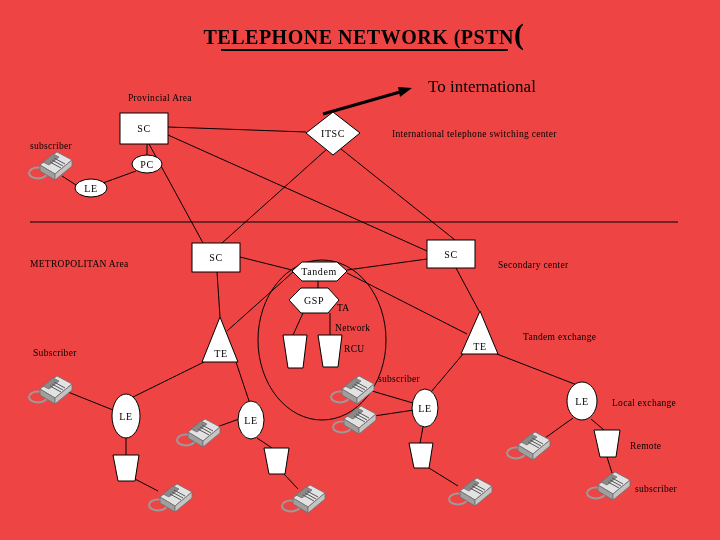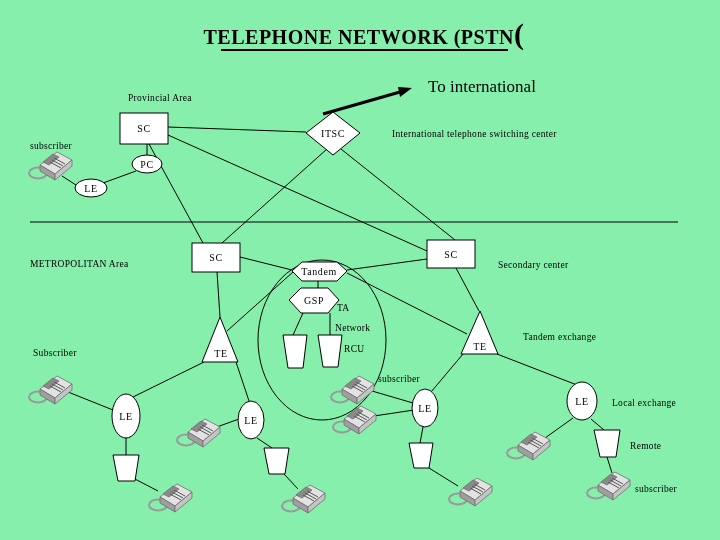--- a/index.html
+++ b/index.html
@@ -1,19 +1,19 @@
 <!DOCTYPE html>
 <html><head>
 <meta charset="utf-8">
 <style>
   html, body { margin: 0; padding: 0; background: #ffffff; }
   .canvas {
     position: relative;
     width: 720px; height: 540px;
-    background: #86efac;
+    background: #ef4444;
     font-family: "Liberation Serif", "DejaVu Serif", serif;
     overflow: hidden;
   }
   svg { display: block; }
   .lbl  { font-family: "Liberation Serif", "DejaVu Serif", serif; font-size: 9.5px; fill: #000; letter-spacing: 0.3px; }
   .node { font-family: "Liberation Serif", "DejaVu Serif", serif; font-size: 10px;  fill: #000; letter-spacing: 0.6px; }
   .big  { font-family: "Liberation Serif", "DejaVu Serif", serif; font-size: 17px;  fill: #000; }
   .title{ font-family: "Liberation Serif", "DejaVu Serif", serif; font-size: 20px; font-weight: bold; fill: #000; letter-spacing: 0.5px; }
   .ln   { stroke: #000; stroke-width: 1; fill: none; }
   .shape{ fill: #ffffff; stroke: #000; stroke-width: 1; }

